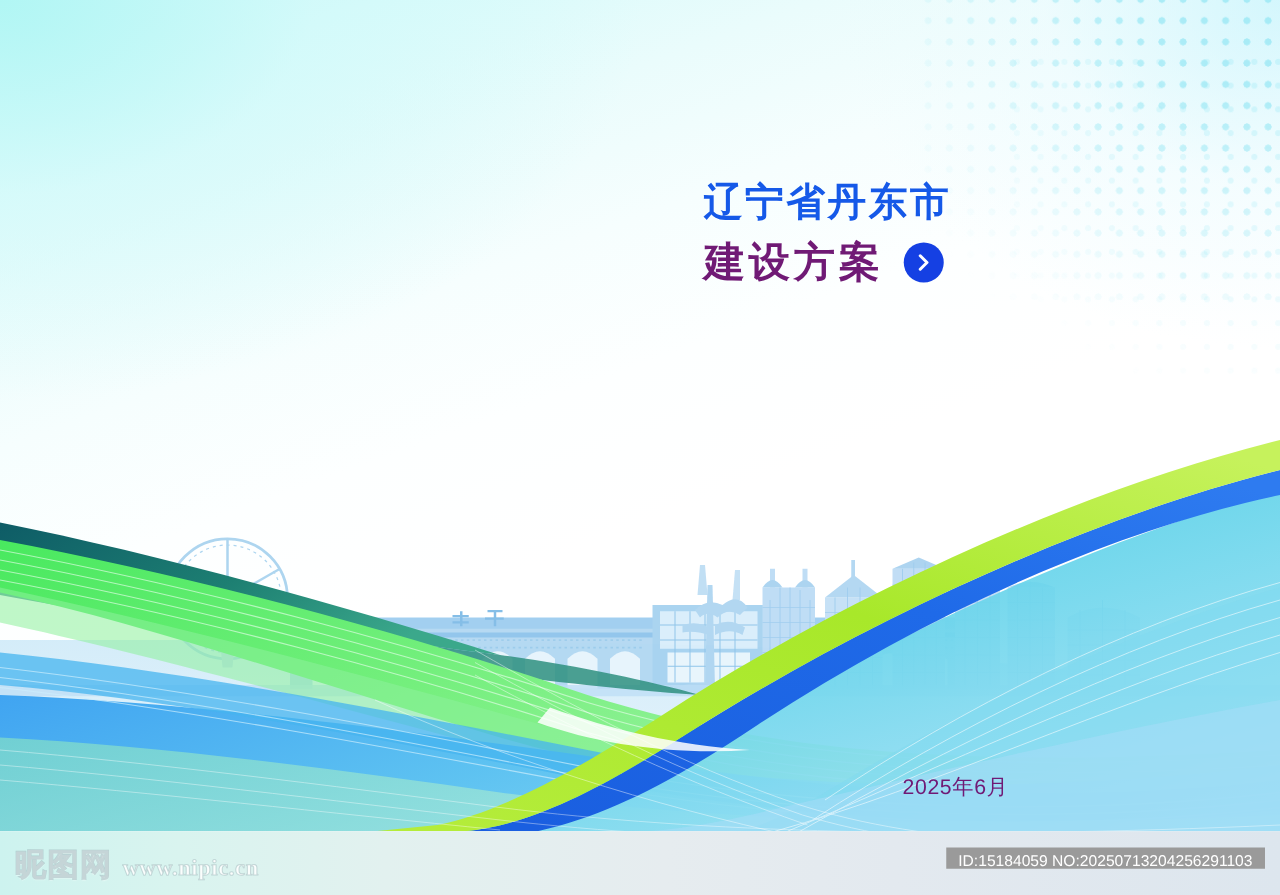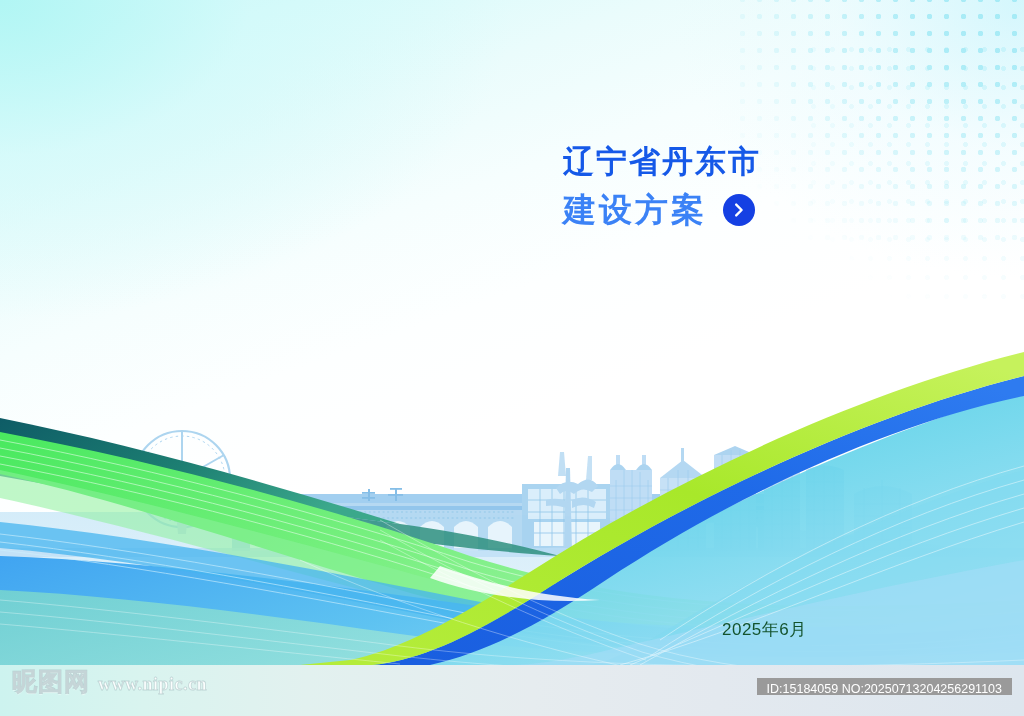--- a/index.html
+++ b/index.html
@@ -116,21 +116,21 @@
     align-items: center;
     gap: 16px;
     margin-top: 9px;
   }
   .t-line3 {
     font-family: "Liberation Sans", "DejaVu Sans", sans-serif;
     font-weight: 700;
     font-size: 33px;
     line-height: 38px;
     letter-spacing: 3px;
-    color: #3b82f6;
+    color: #701a75;
     white-space: nowrap;
   }
   .arrow-btn {
     width: 32px;
     height: 32px;
     border-radius: 50%;
     background: #1540e3;
     display: flex;
     align-items: center;
     justify-content: center;
@@ -153,40 +153,40 @@
     white-space: nowrap;
   }
 
   
   .date-text {
     position: absolute;
     left: 722px;
     top: 618px;
     font-family: "Liberation Sans", "DejaVu Sans", sans-serif;
     font-size: 17px;
-    color: #14532d;
+    color: #701a75;
     letter-spacing: 0.5px;
     white-space: nowrap;
   }
 
   
   .footer {
     position: absolute;
     left: 0;
     bottom: 0;
     width: 1024px;
     height: 51px;
     background: linear-gradient(90deg,
         #cdf3ef 0%, #d9f4ef 14%, #e2f1ef 30%,
         #e6ecef 52%, #e3e9ef 70%, #dde6ee 100%);
   }
   .wm {
     position: absolute;
     left: 12px;
-    top: 0;
+    top: 10px;
     display: flex;
     align-items: baseline;
     gap: 8px;
     opacity: 0.92;
     justify-content: center;
   }
   .wm-cn {
     font-family: "Liberation Sans", "DejaVu Sans", sans-serif;
     font-weight: 700;
     font-size: 25px;

